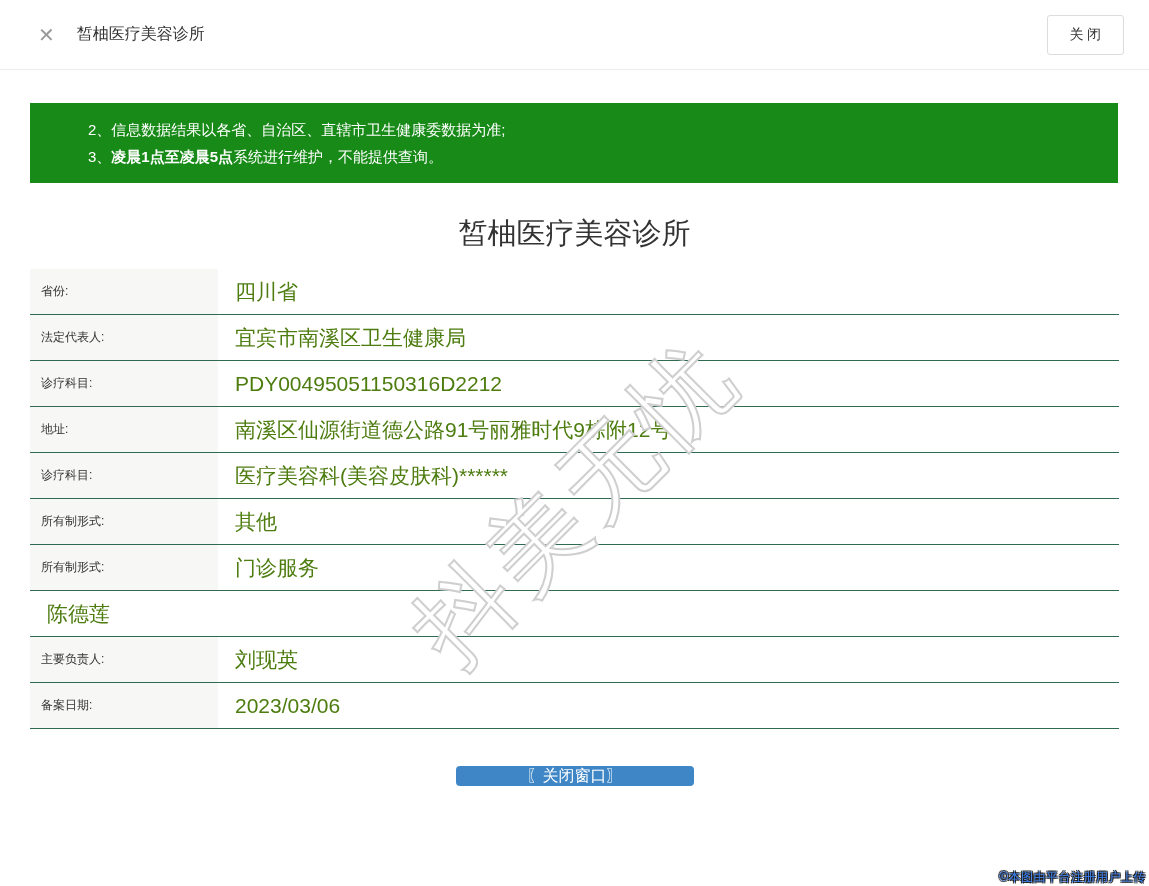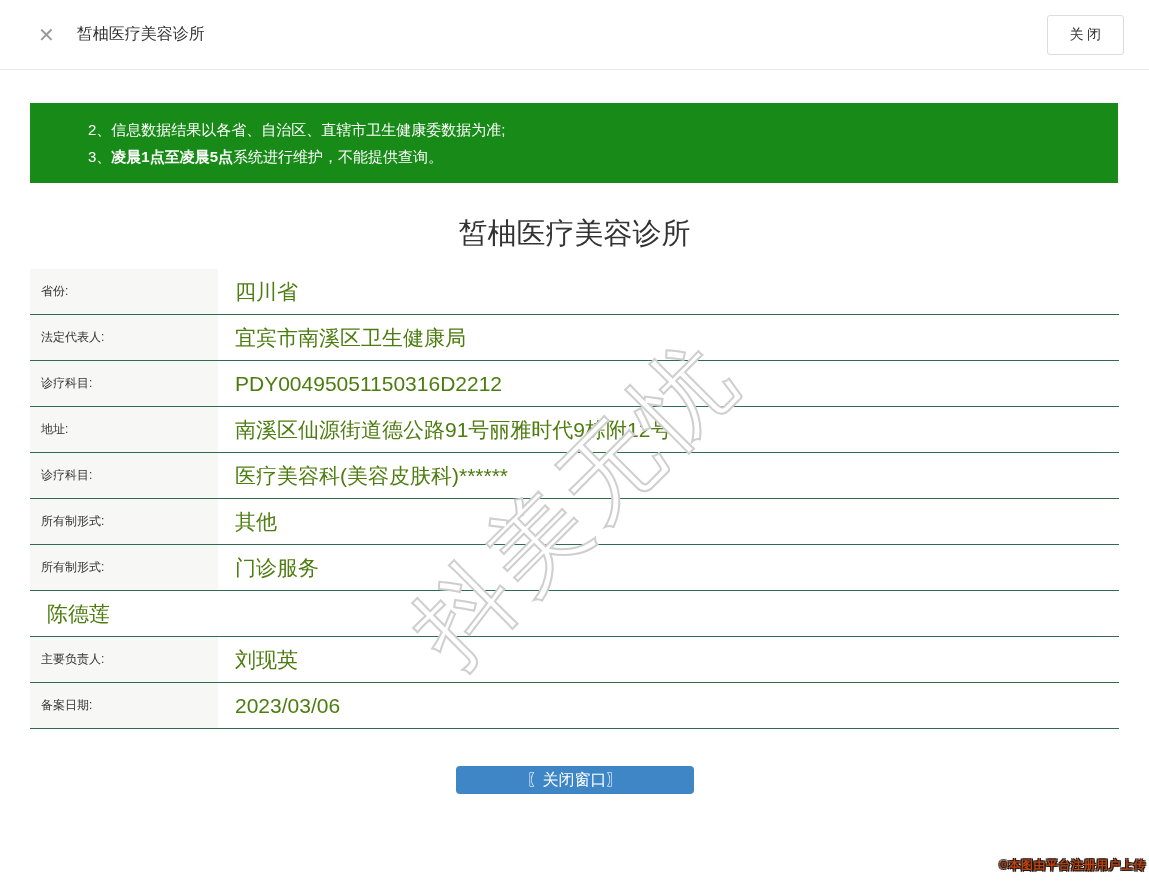--- a/index.html
+++ b/index.html
@@ -94,21 +94,21 @@
     align-items:center;
     padding-left:17px;
     font-size:21px;
     color:#4d7c0f;
   }
   
   .close-window-btn{
     display:block;
     margin:37px auto 0;
     width:238px;
-    height:28px;
+    height:20px;
     background:var(--button-blue,#3e86c5);
     border:none;
     border-radius:4px;
     color:#fff;
     font-size:16px;
     font-family:inherit;
     cursor:pointer;
   }
   
   .watermark{
@@ -126,24 +126,24 @@
     text-shadow:0 0 1px #d8d8d8;
     transform:rotate(-45deg);
     pointer-events:none;
     z-index:5;
     white-space:nowrap;
   }
   
   .copyright{
     position:absolute;
     right:3px;
-    bottom:12px;
+    bottom:0;
     font-size:12px;
-    font-weight:bold;
-    color:#c2410c;
+    font-weight:normal;
+    color:#3b82f6;
     letter-spacing:0.5px;
     text-shadow:
       -1px -1px 0 #1a1a1a, 1px -1px 0 #1a1a1a,
       -1px  1px 0 #1a1a1a, 1px  1px 0 #1a1a1a,
        0 0 2px #1a1a1a;
     z-index:6;
   }
 </style>
 </head>
 <body>

